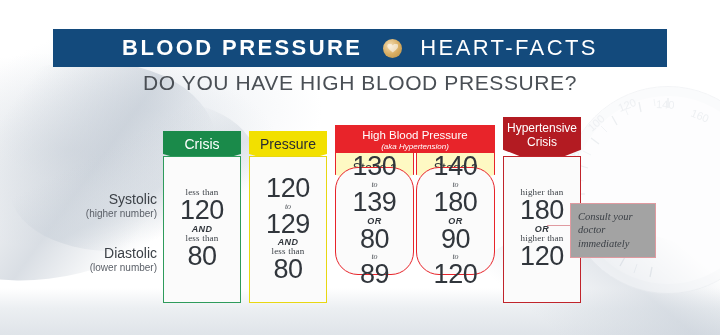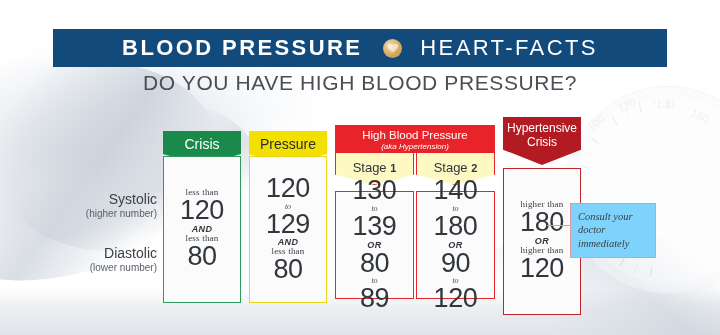--- a/index.html
+++ b/index.html
@@ -273,37 +273,38 @@
     background: #fef9c3;
     color: #31363c;
     border-left: 1.6px solid #e8242a;
     border-right: 1.6px solid #e8242a;
     border-bottom: 1.6px solid #e8242a;
     font-size: 13px;
     padding-top: 8px;
   }
   .stage .cap b { font-size: 11px; font-weight: bold; }
   .stage .body {
-    top: 38px; height: 108px;
+    top: 14px; height: 108px;
     border-color: #e8242a;
+    border-radius: 23px;
   }
 
   
   #col-crisis { left: 450px; width: 78px; }
   #col-crisis .cap { top: 14px; height: 48px; background: #b31b22; font-size: 12px; }
-  #col-crisis .body { top: 65px; height: 147px; border-color: #c0242b; }
+  #col-crisis .body { top: 53px; height: 147px; border-color: #c0242b; }
 
   
   .consult {
     position: absolute;
     left: 517px;
     top: 100px;
     width: 86px;
     padding: 6px 6px 7px 7px;
-    background: #7dd3fc;
+    background: #a3a3a3;
     border: 1.4px solid #e09aa0;
     font-family: "Liberation Serif", serif;
     font-style: italic;
     font-size: 10.5px;
     line-height: 1.28;
     color: #3c4147;
   }
   .consult-stem {
     position: absolute;
     left: 494px;

